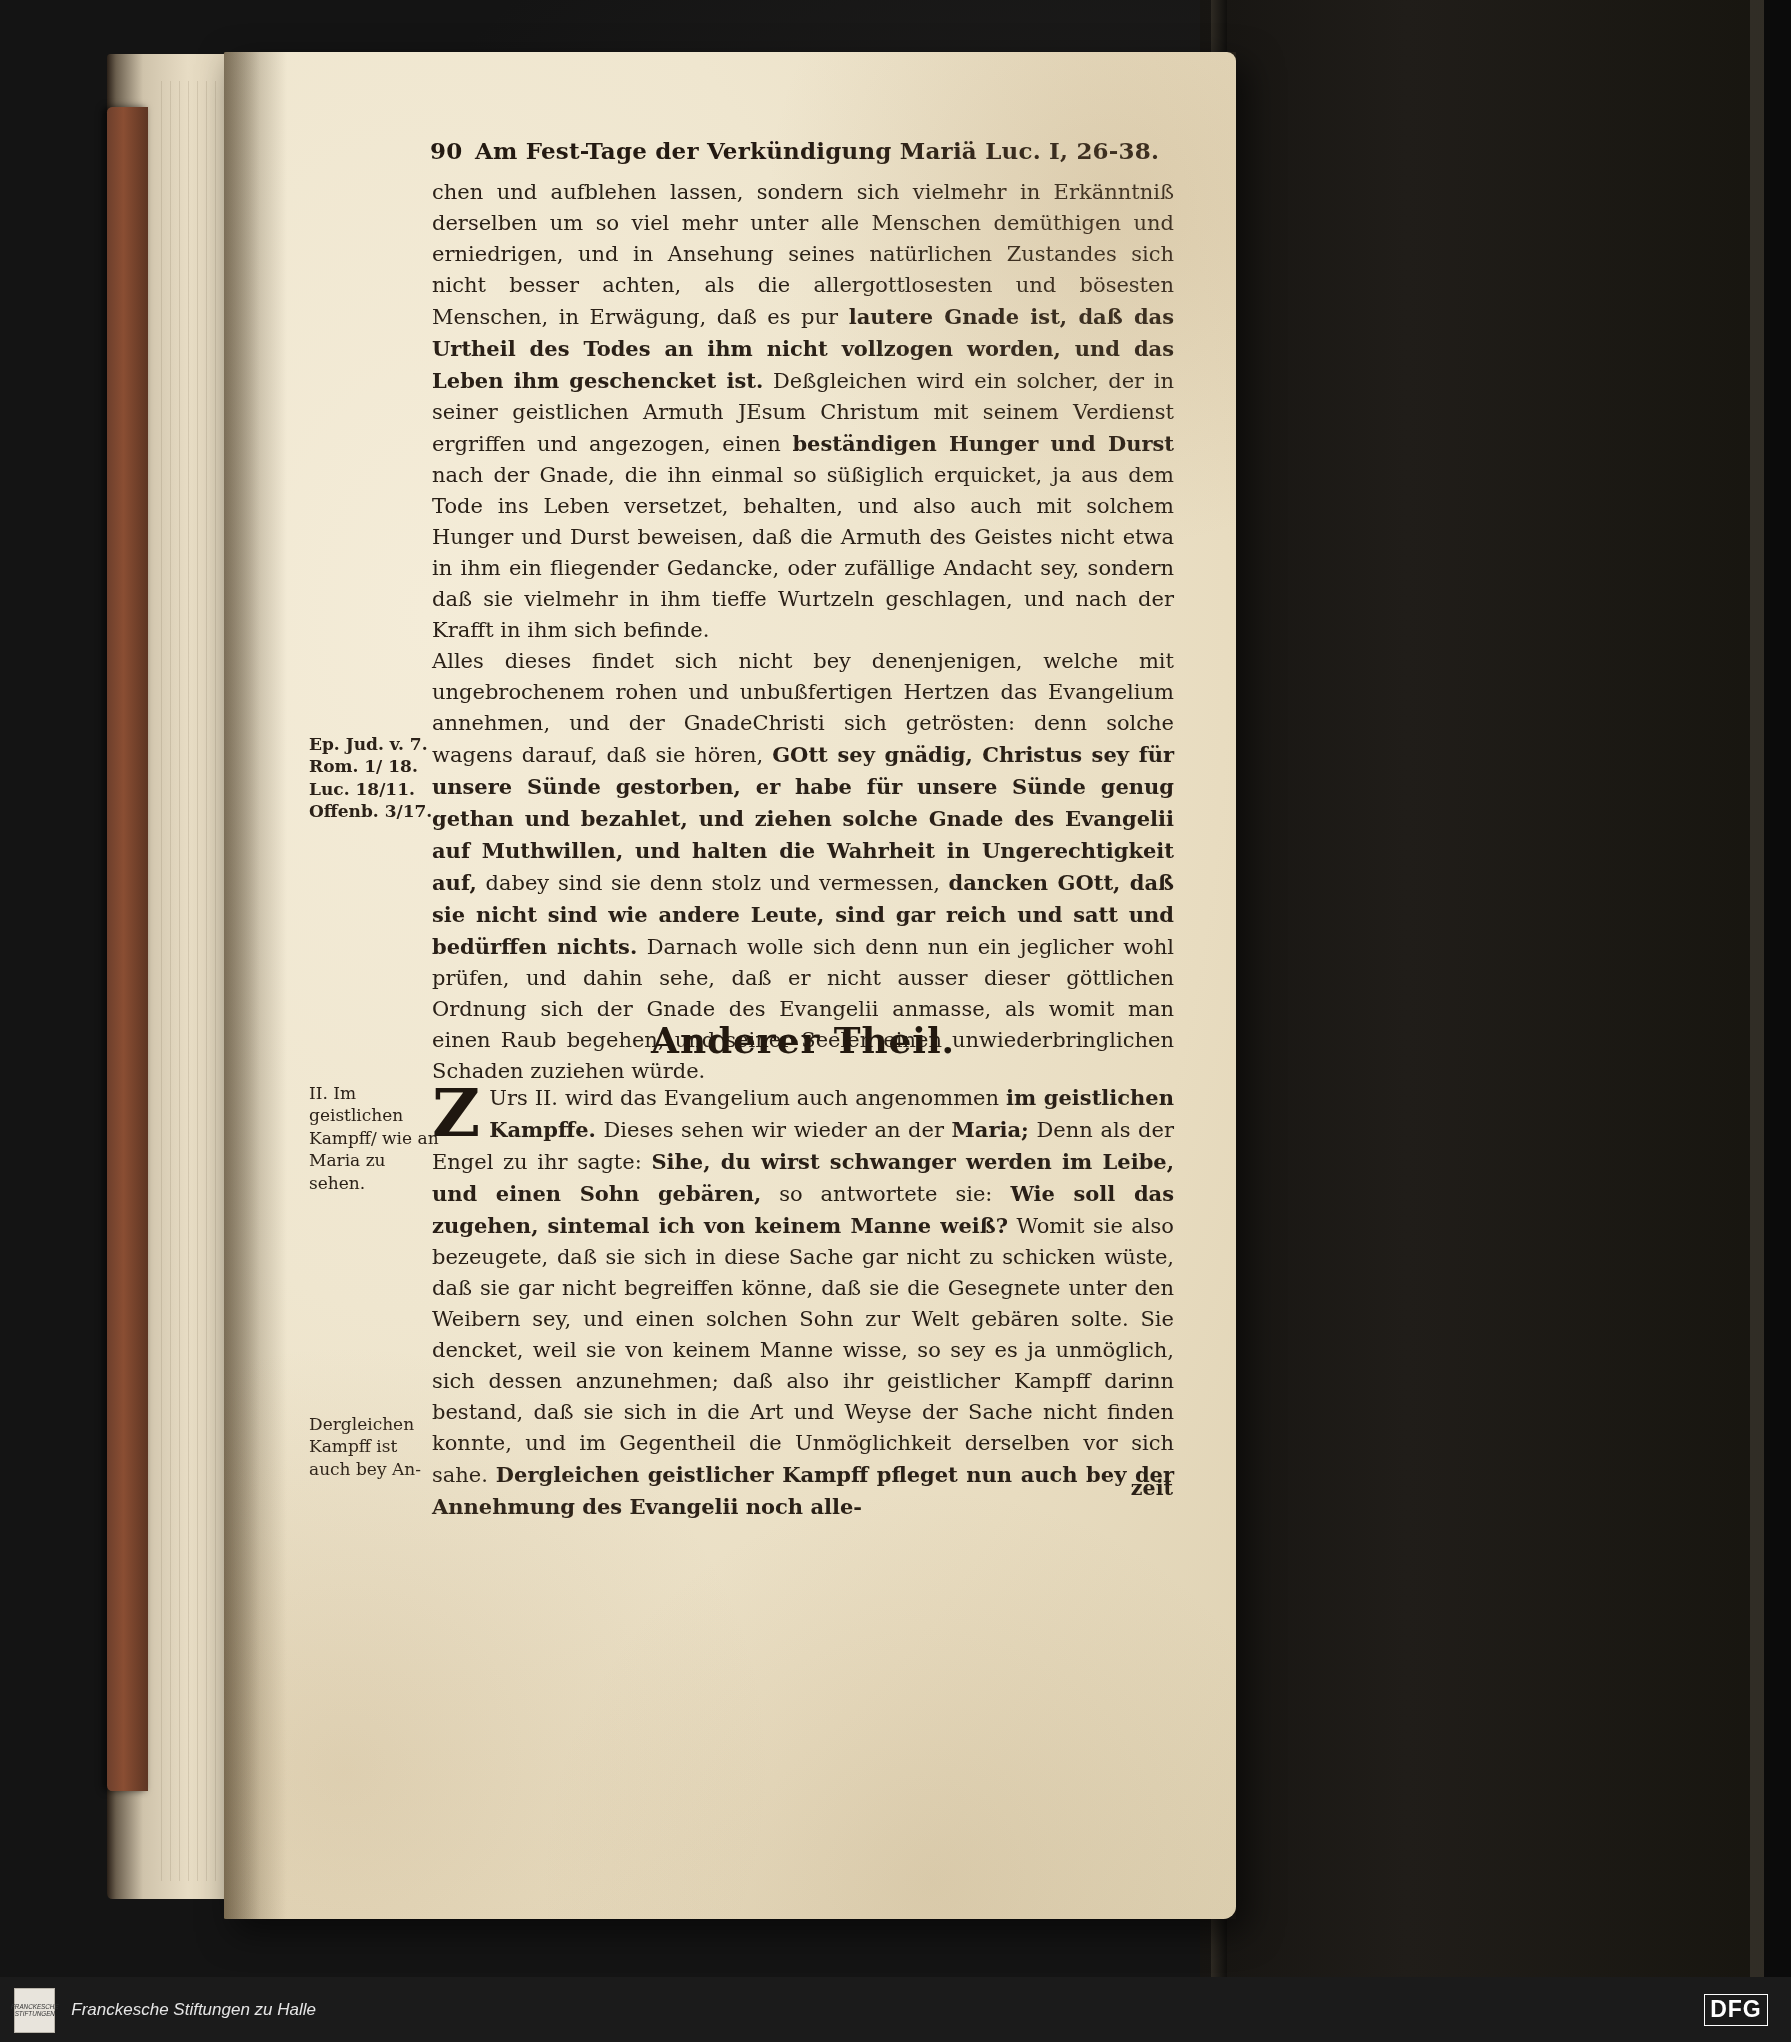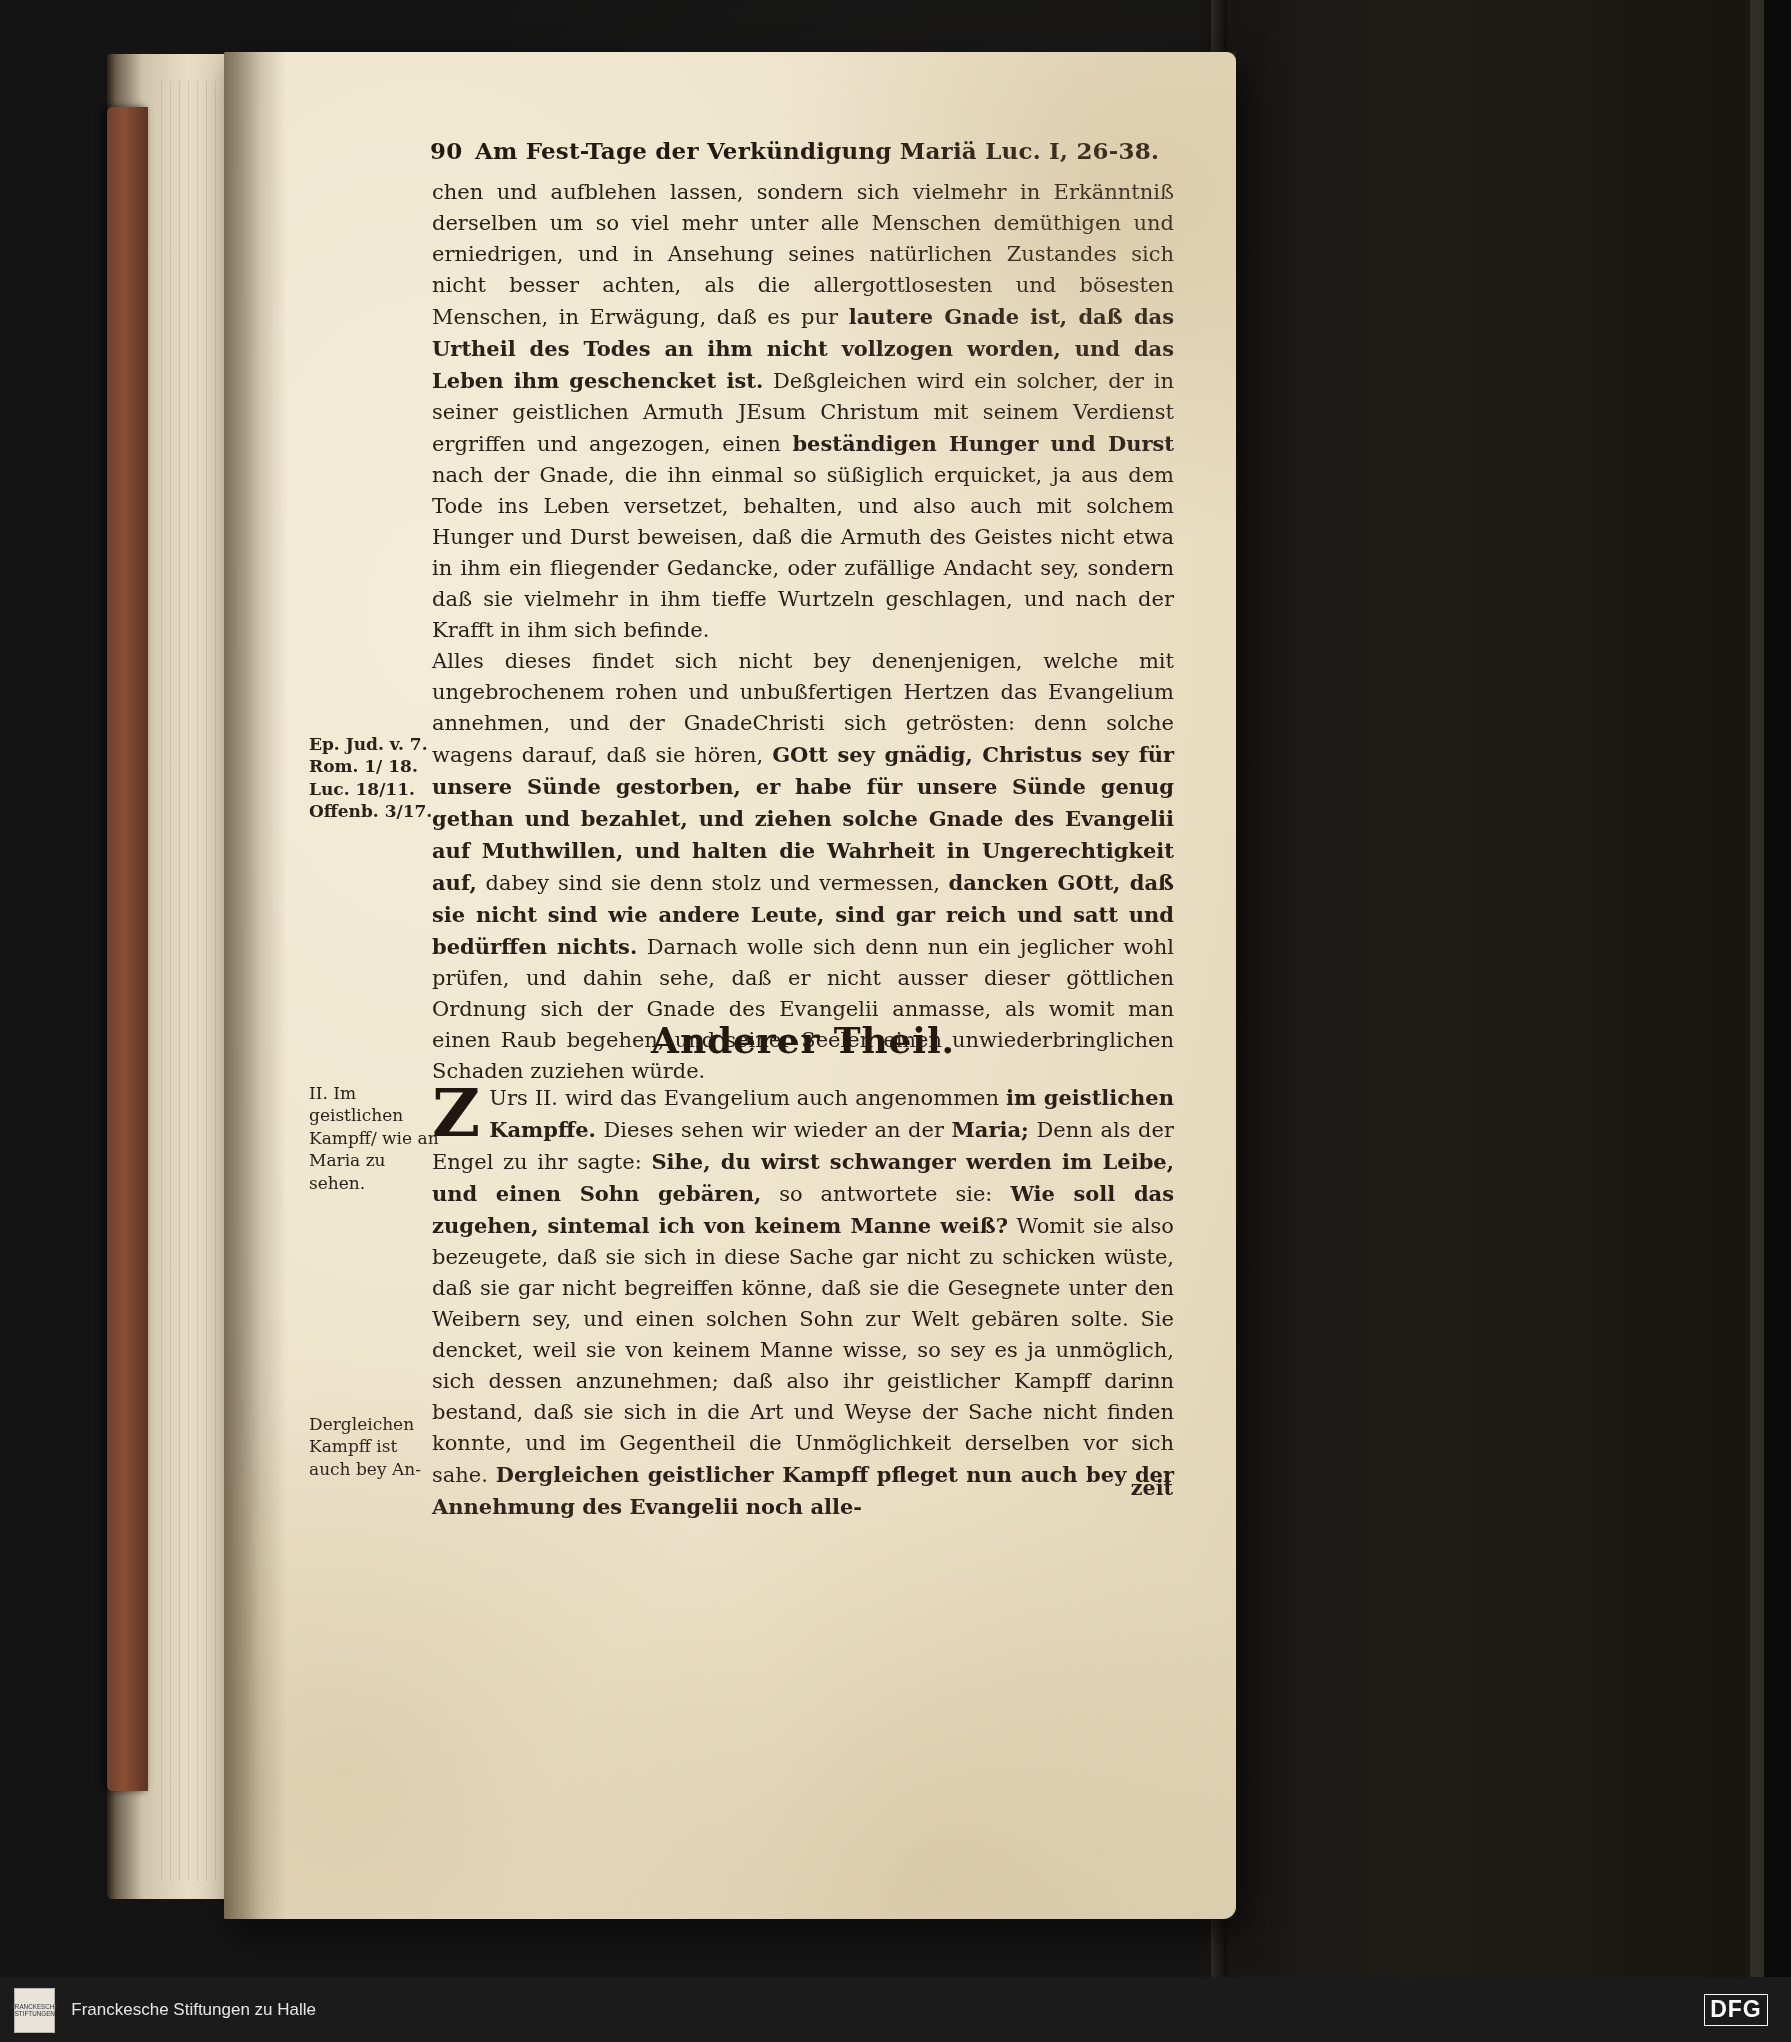--- a/index.html
+++ b/index.html
@@ -198,21 +198,21 @@
   
   #footer-bar {
     position: absolute;
     left: 0; bottom: 0; width: 1791px; height: 66px;
     background: #1b1b1b;
     display: flex;
     align-items: center;
     justify-content: space-between;
   }
   #footer-logo-group {
-    display: flex; align-items: center; gap: 16px; padding-left: 14.3px;
+    display: flex; align-items: center; gap: 16px; padding-left: 14.3px; font-style: italic;
   }
   #footer-logo {
     width: 39px; height: 43px;
     background: #e8e4dc;
     display: flex; align-items: center; justify-content: center;
     font-size: 6.3px; line-height: 7.2px; text-align: center;
     color: #333; font-family: "Liberation Sans", sans-serif;
     border: 0.9px solid #b9b4aa;
   }
   #footer-credit {

